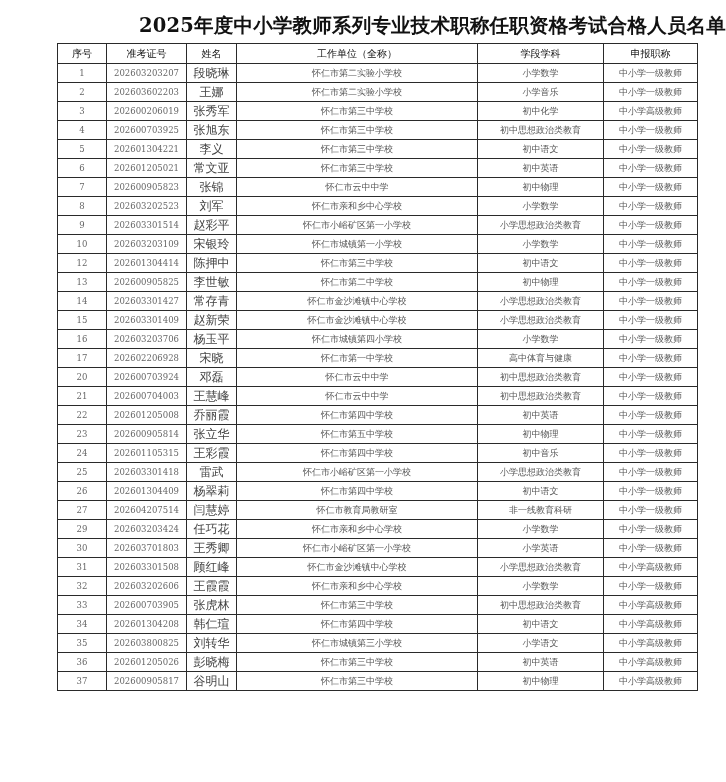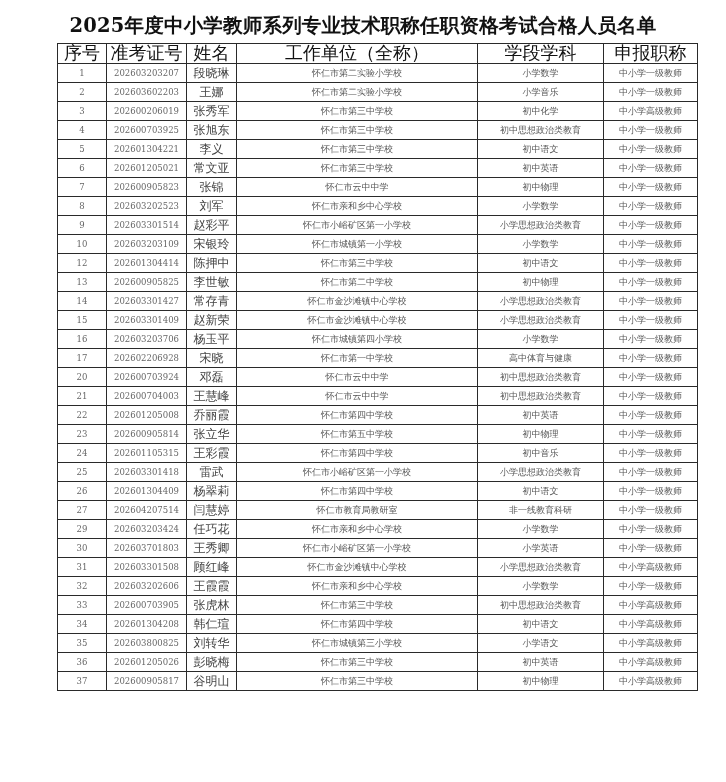--- a/index.html
+++ b/index.html
@@ -13,21 +13,21 @@
       overflow: hidden;
       position: relative;
       font-family: "DejaVu Serif", "Liberation Serif", serif;
       color: #333;
     }
     .page-title {
       position: absolute;
       left: 0;
       top: 13px;
       width: 726px;
-      text-align: center;
+      text-align: right;
       font-family: "DejaVu Serif", "Liberation Serif", serif;
       font-weight: bold;
       font-size: 19.5px;
       letter-spacing: 0.2px;
       color: #111;
       line-height: 26px;
     }
     table.roster {
       position: absolute;
       left: 57px;
@@ -40,21 +40,21 @@
       border: 1.5px solid #2a2a2a;
       text-align: center;
       padding: 0;
       overflow: hidden;
       white-space: nowrap;
     }
     table.roster th {
       height: 19px;
       font-family: Liberation Sans, sans-serif;
       font-weight: normal;
-      font-size: 18px;
+      font-size: 10px;
       color: #111;
       line-height: 19px;
     }
     table.roster td {
       height: 18px;
       font-size: 9px;
       color: #555;
       line-height: 18px;
     }
     table.roster td.num, table.roster td.id {

